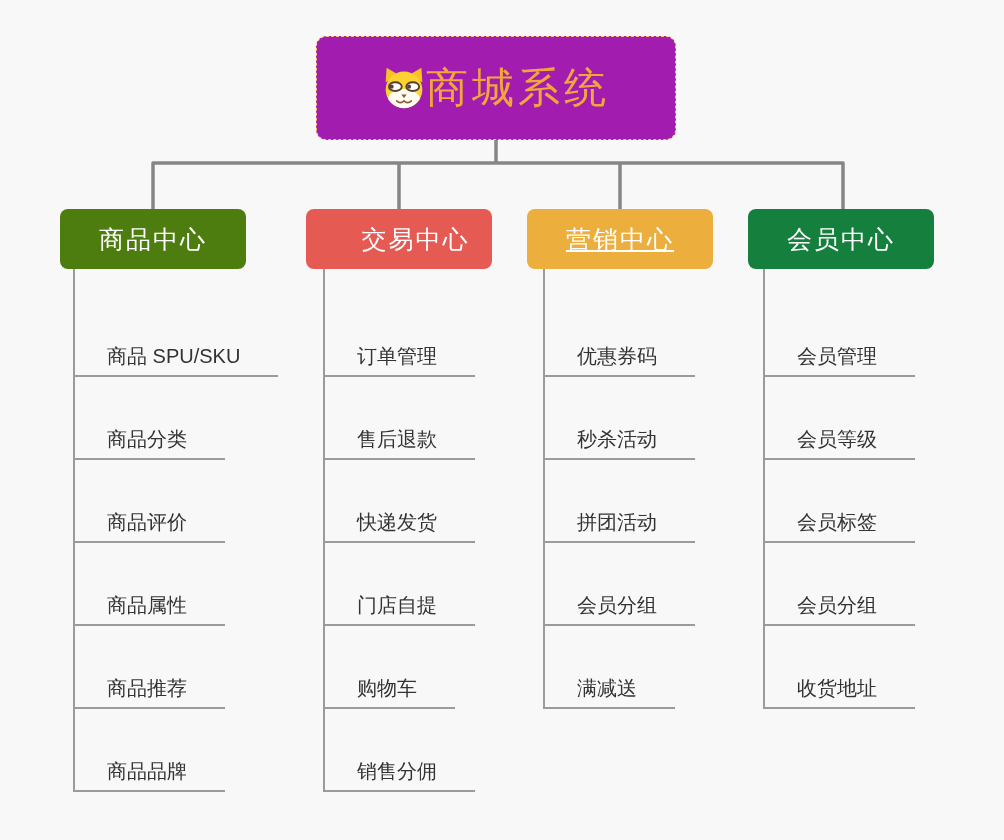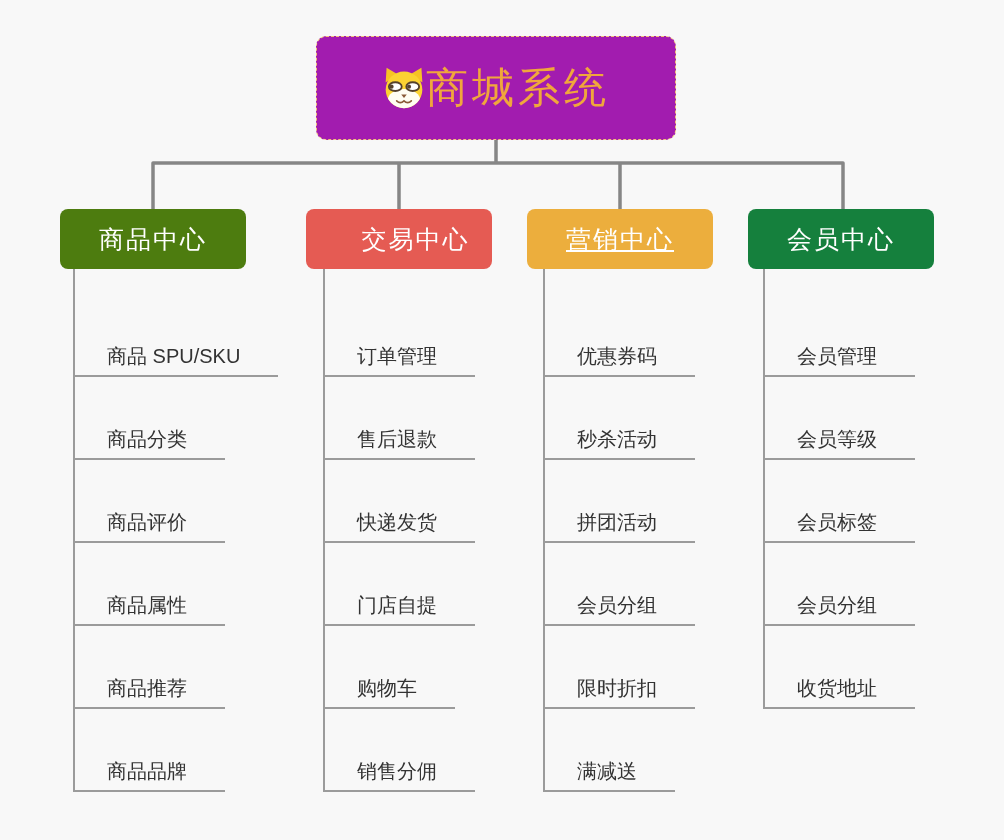--- a/index.html
+++ b/index.html
@@ -127,21 +127,20 @@
 </ul>
 
 <div class="branch-node bpos-2" style="background-color: rgb(236, 174, 61); text-decoration: underline;">
   <span>营销中心</span>
 </div>
 <ul class="sub-list spos-2">
   <li>优惠券码</li>
   <li>秒杀活动</li>
   <li>拼团活动</li>
   <li>会员分组</li>
-  <li>限时折扣</li>
   <li>满减送</li>
 </ul>
 
 <div class="branch-node bpos-3" style="background-color: #15803d;">
   <span>会员中心</span>
 </div>
 <ul class="sub-list spos-3">
   <li>会员管理</li>
   <li>会员等级</li>
   <li>会员标签</li>

